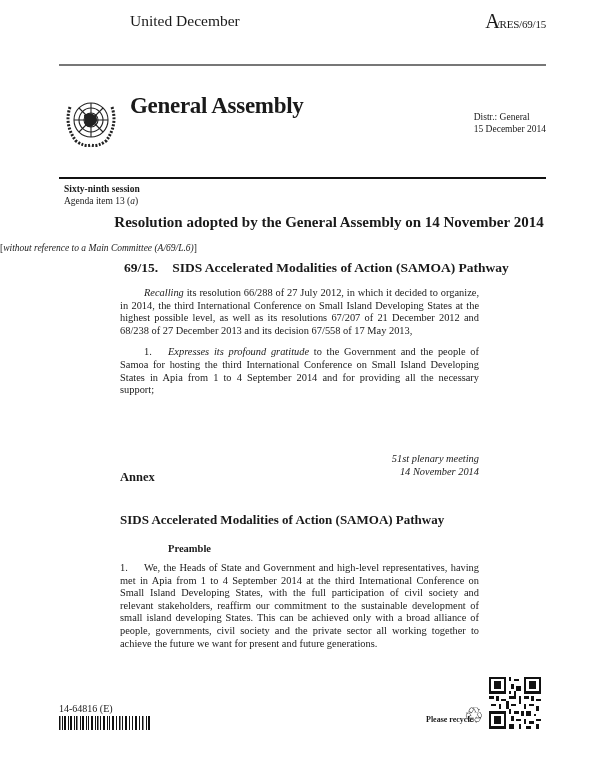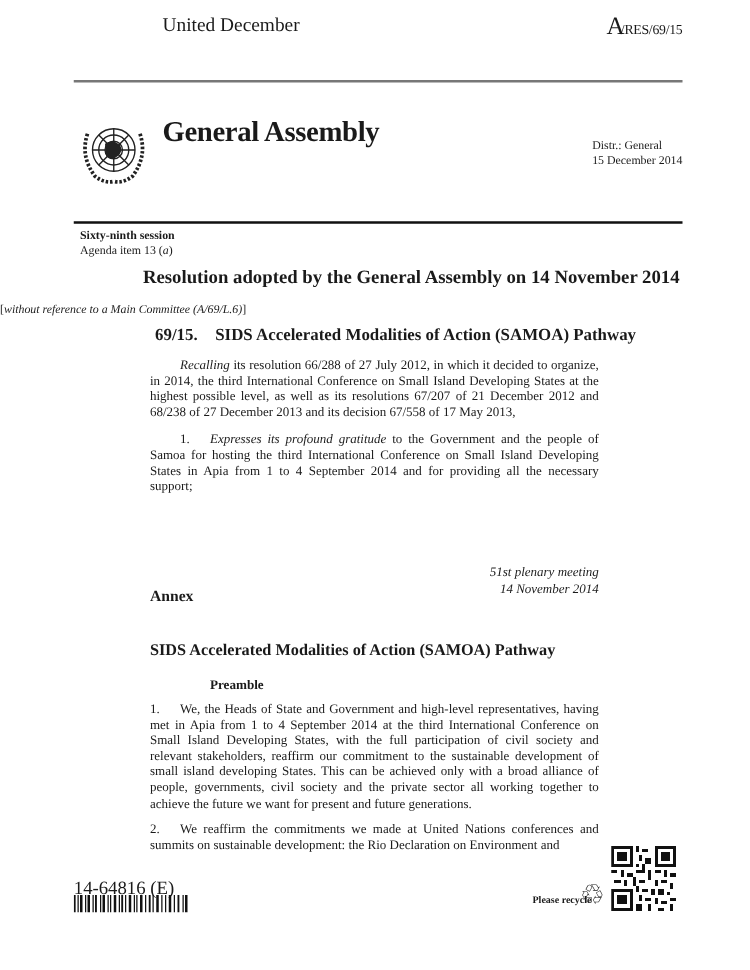--- a/index.html
+++ b/index.html
@@ -23,21 +23,21 @@
     .res-num .t { margin-left: 14px; }
     .body-col { left: 120px; width: 359px; font-size: 10.4px; line-height: 12.6px; text-align: justify; }
     .body-col p { margin: 0; }
     .ind { text-indent: 24px; }
     .it { font-style: italic; }
     .num-pad { display: inline-block; width: 24px; text-indent: 0; }
     .plen { right: 121px; top: 453px; font-size: 10.4px; font-style: italic; text-align: right; line-height: 12.6px; }
     .annex { left: 120px; top: 470px; font-size: 12.5px; font-weight: bold; }
     .annex-t { left: 120px; top: 512px; font-size: 13px; font-weight: bold; }
     .preamble { left: 120px; top: 543px; font-size: 10.5px; font-weight: bold; margin-left: 48px; }
-    .footer-code { left: 59px; top: 703px; font-size: 15px; }
+    .footer-code { left: 59px; top: 703px; font-size: 10px; }
     .barcode { left: 59px; top: 716px; width: 92px; height: 14px; }
     .recycle-txt { left: 415px; top: 715px; font-size: 8px; font-weight: bold; padding-left: 11px; }
     .recycle-icon { left: 464px; top: 705px; font-size: 22px; line-height: 22px; }
     .qr { left: 489px; top: 675px; width: 52px; height: 55px; }
   </style>
 </head>
 <body>
 
 <div class="abs hdr-un">United December</div>
 <div class="abs hdr-sym"><span class="big">A</span><span>/RES/69/15</span></div>
@@ -86,21 +86,20 @@
   <div>51st plenary meeting</div>
   <div>14 November 2014</div>
 </div>
 
 <div class="abs annex">Annex</div>
 <div class="abs annex-t">SIDS Accelerated Modalities of Action (SAMOA) Pathway</div>
 <div class="abs preamble">Preamble</div>
 
 <div class="abs body-col" style="top:562px;">
   <p><span class="num-pad">1.</span><span>We, the Heads of State and Government and high-level representatives, having met in Apia from 1 to 4 September 2014 at the third International Conference on Small Island Developing States, with the full participation of civil society and relevant stakeholders, reaffirm our commitment to the sustainable development of small island developing States. This can be achieved only with a broad alliance of people, governments, civil society and the private sector all working together to achieve the future we want for present and future generations.</span></p>
-  <p style="margin-top:8px;"><span class="num-pad">2.</span><span>We reaffirm the commitments we made at United Nations conferences and summits on sustainable development: the Rio Declaration on Environment and</span></p>
 </div>
 
 <div class="abs footer-code">14-64816 (E)</div>
 <svg class="abs barcode" viewBox="0 0 92 14" preserveAspectRatio="none">
   <g fill="#111">
     <rect x="0" y="0" width="1.5" height="14"></rect>
       <rect x="3" y="0" width="1" height="14"></rect>
       <rect x="5" y="0" width="2" height="14"></rect>
     <rect x="9" y="0" width="1" height="14"></rect>
       <rect x="11" y="0" width="2" height="14"></rect>

